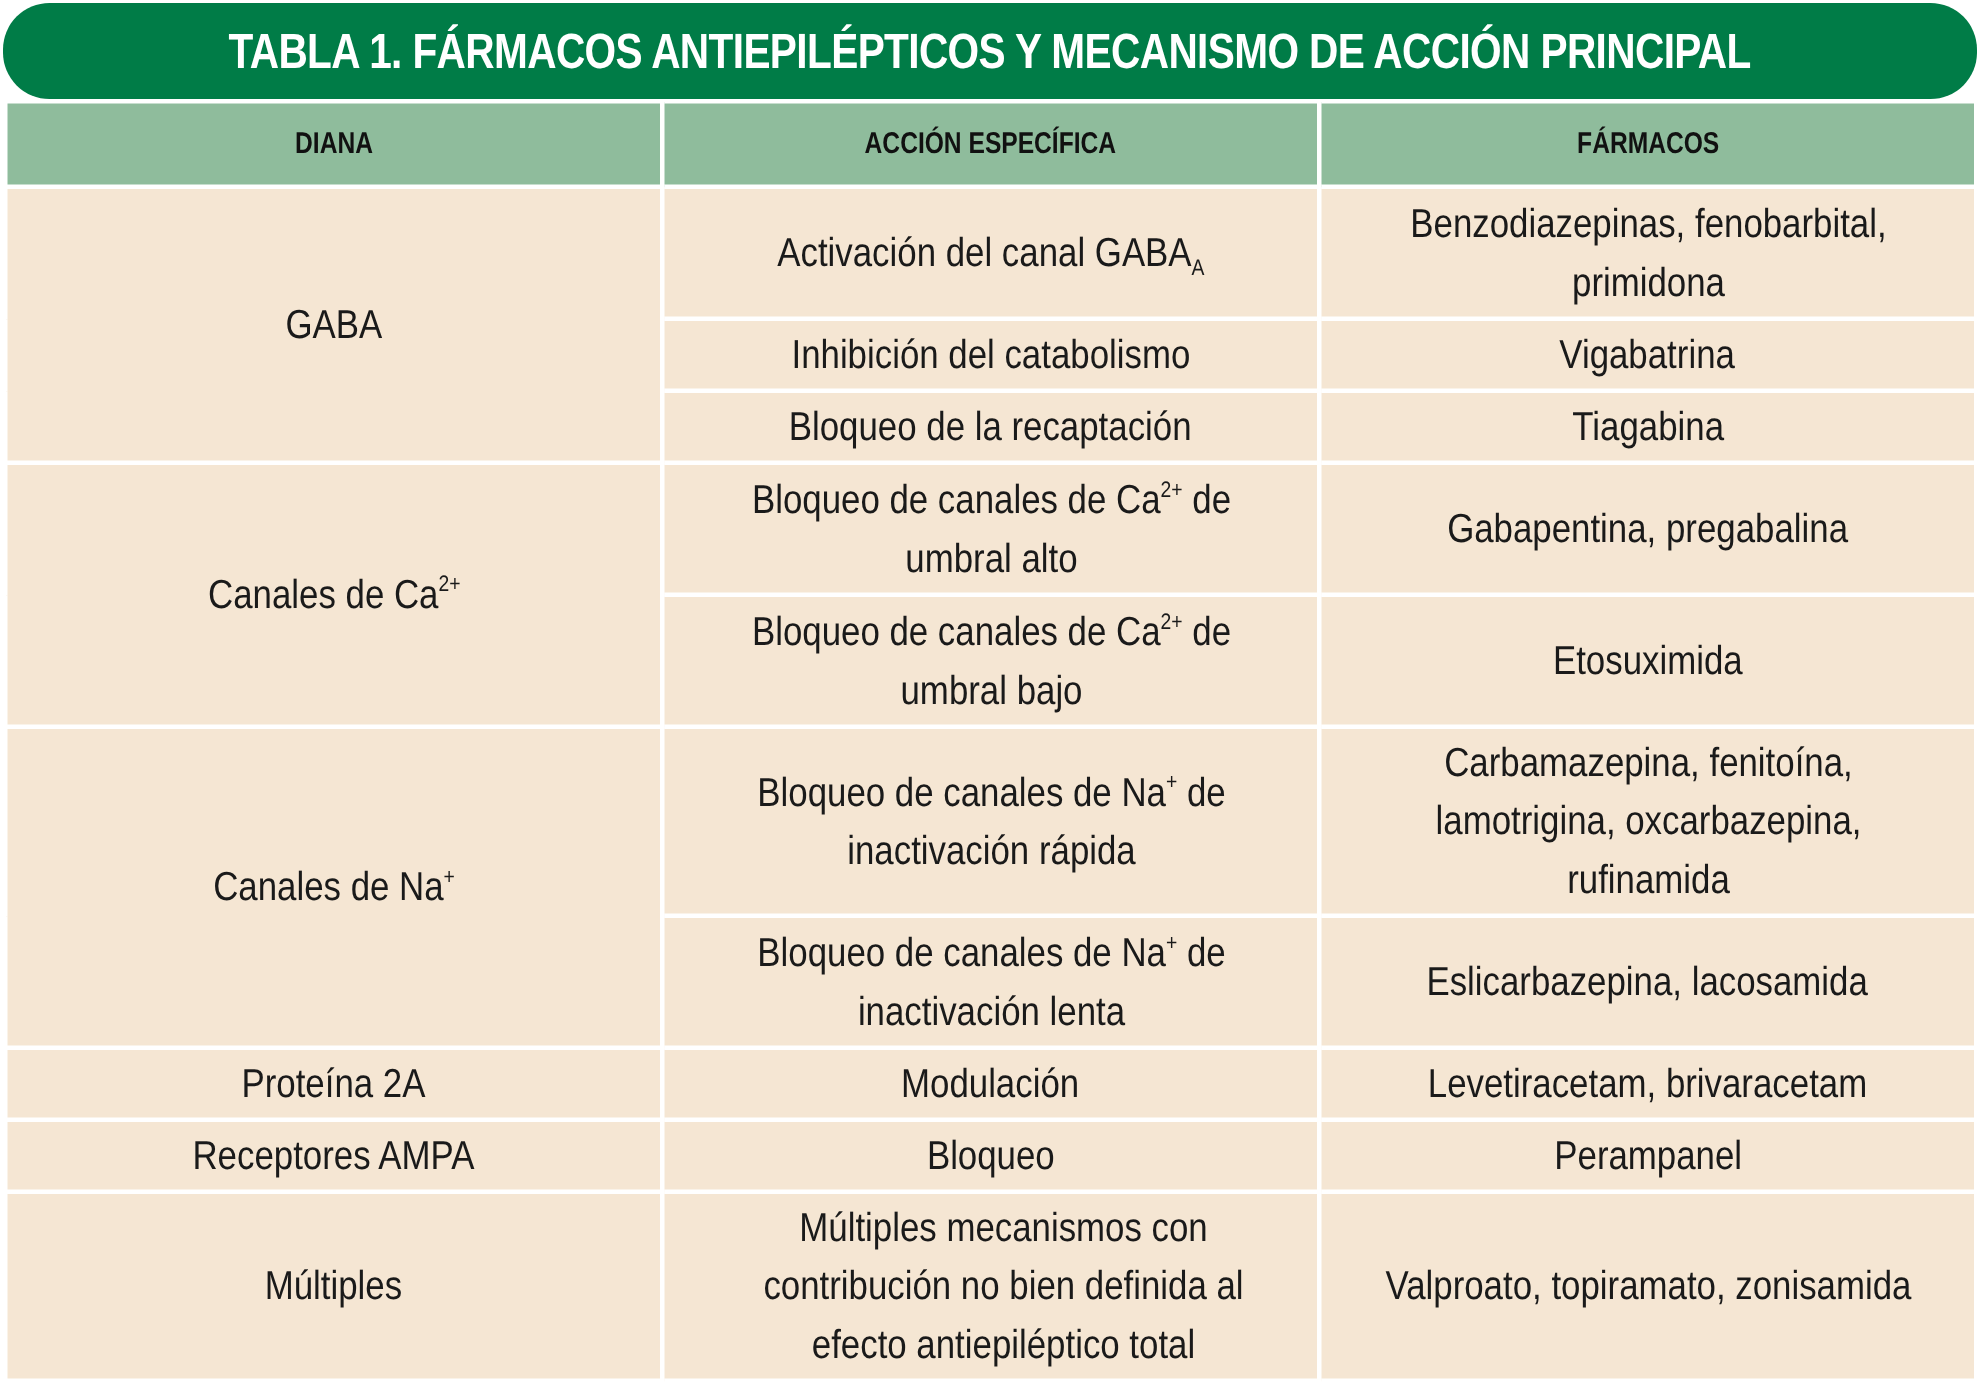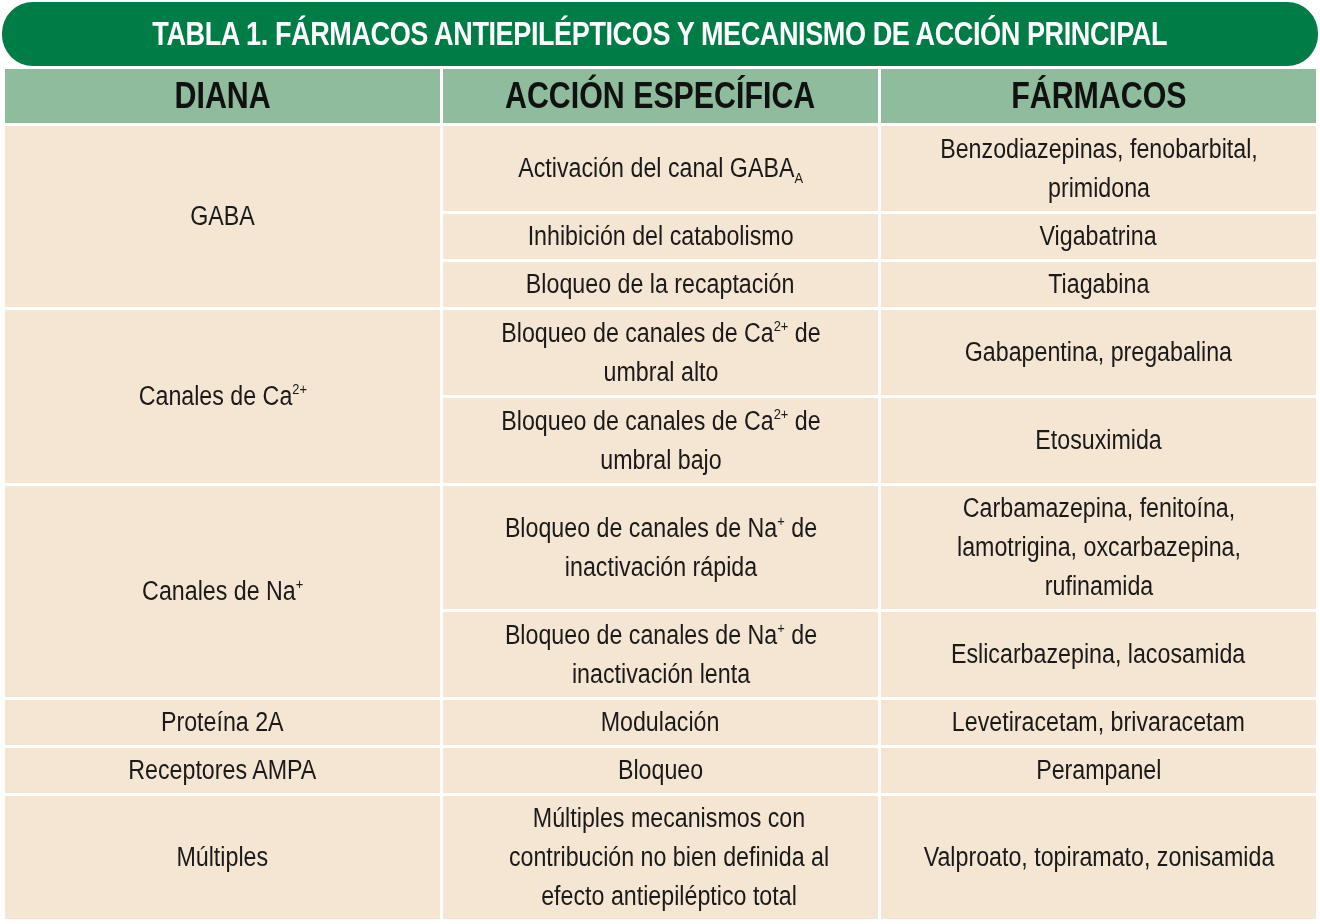--- a/index.html
+++ b/index.html
@@ -8,21 +8,21 @@
   .title {
     background: #007c47; color: #ffffff; height: 64px; margin-top: 2px;
     display: flex; align-items: center; justify-content: center;
     font-weight: bold; font-size: 33px; letter-spacing: -0.5px;
     transform-origin: center; 
     border-radius: 31px;
   }
   .title span { display: inline-block; transform: scaleX(0.82); white-space: nowrap; }
   table { border-collapse: collapse; width: 1314px; table-layout: fixed; margin-top: 0; }
   td, th { border: 3px solid #ffffff; text-align: center; vertical-align: middle; padding: 0 6px; color: #1a1a1a; }
-  th { background: #8fbc9c; height: 54px; font-size: 37px; font-weight: bold; color: #111; }
+  th { background: #8fbc9c; height: 54px; font-size: 20px; font-weight: bold; color: #111; }
   td { background: #f5e6d3; font-size: 27px; line-height: 39px; }
   .cond { display: inline-block; transform: scaleX(0.86); transform-origin: center; white-space: pre-line; }
   th .cond { transform: scaleX(0.82); }
   sup { font-size: 15px; vertical-align: 11px; line-height: 0; }
   sub { font-size: 15px; vertical-align: -6px; line-height: 0; }
   col.c1 { width: 438px; } col.c2 { width: 438px; } col.c3 { width: 438px; }
 </style>
 </head>
 <body>
 

